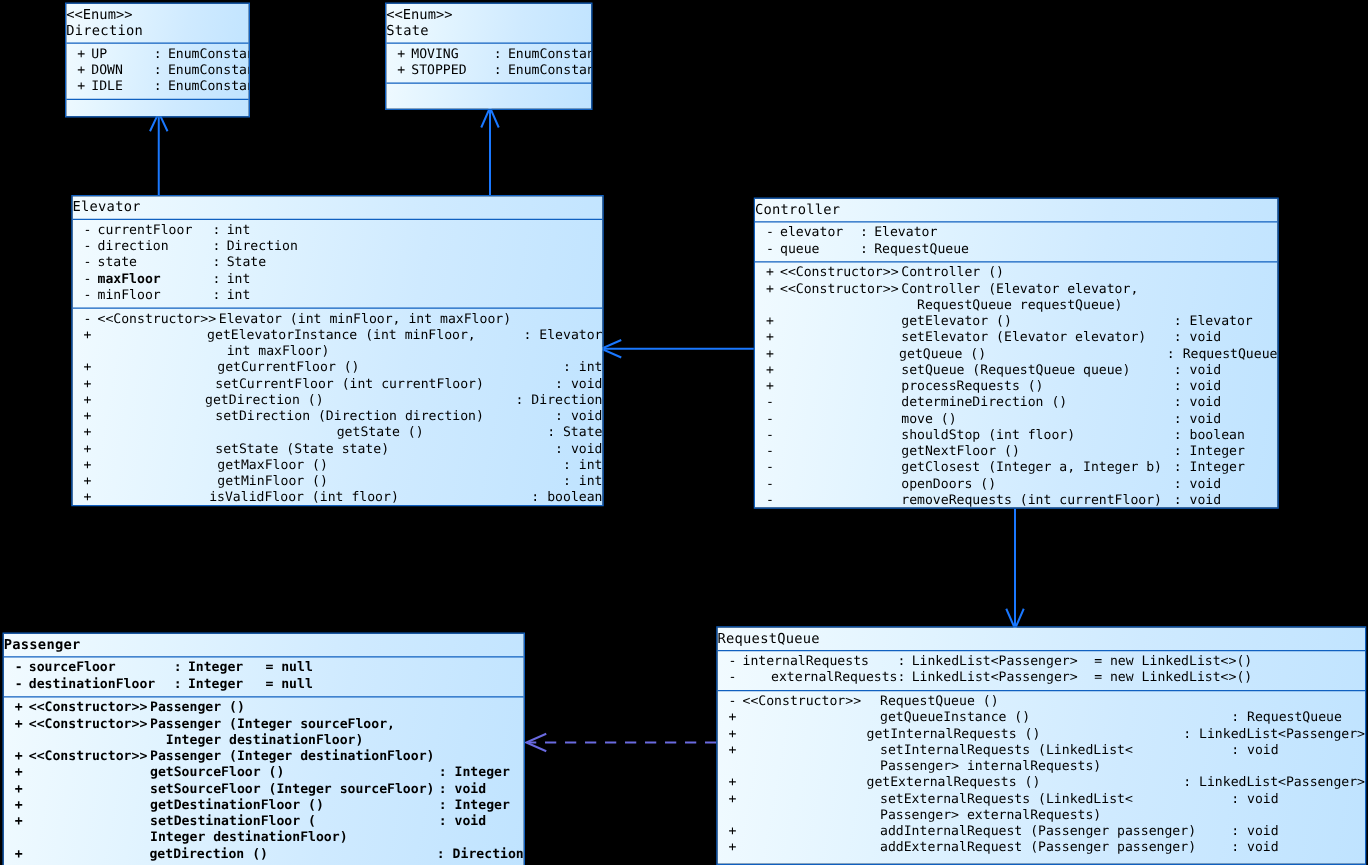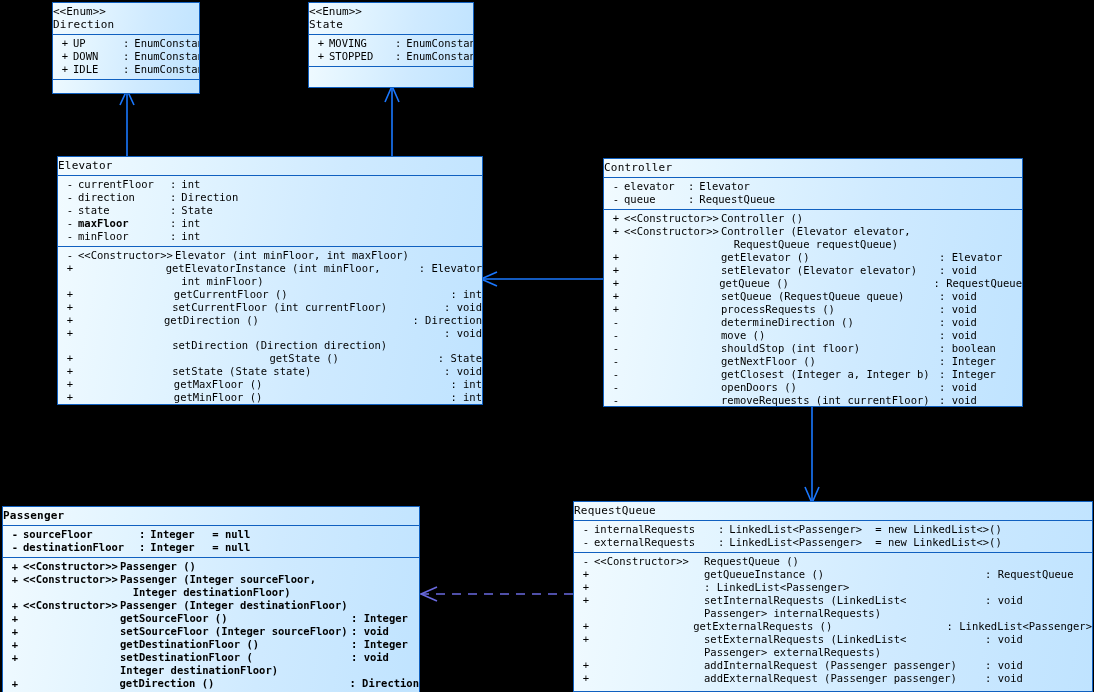--- a/index.html
+++ b/index.html
@@ -106,25 +106,25 @@
     <div class="cmp" style="padding-left:4px;" id="elev-attrs">
         <div class="row"><span class="vis">-</span><span style="display:inline-block;width:92px;">currentFloor</span><span>:</span><span style="display:inline-block;padding-left:5px;width:0px;">int</span></div>
         <div class="row"><span class="vis">-</span><span style="display:inline-block;width:92px;">direction</span><span>:</span><span style="display:inline-block;padding-left:5px;width:0px;">Direction</span></div>
         <div class="row"><span class="vis">-</span><span style="display:inline-block;width:92px;">state</span><span>:</span><span style="display:inline-block;padding-left:5px;width:0px;">State</span></div>
         <div class="row"><span class="vis">-</span><span style="display:inline-block;width:92px;font-weight:bold;">maxFloor</span><span>:</span><span style="display:inline-block;padding-left:5px;width:0px;">int</span></div>
         <div class="row"><span class="vis">-</span><span style="display:inline-block;width:92px;">minFloor</span><span>:</span><span style="display:inline-block;padding-left:5px;width:0px;">int</span></div>
       </div>
     <div class="cmp nb" style="padding-left:4px;" id="elev-ops">
         <div class="row"><span class="vis">-</span><span style="display:inline-block;width:97px;">&lt;&lt;Constructor&gt;&gt;</span><span style="display:inline-block;width:280px;">Elevator (int minFloor, int maxFloor)</span><span></span></div>
         <div class="row"><span class="vis">+</span><span style="display:inline-block;width:97px;"></span><span style="display:inline-block;width:280px;">getElevatorInstance (int minFloor,</span><span>: Elevator</span></div>
-        <div class="row"><span class="vis"></span><span style="display:inline-block;width:97px;"></span><span style="display:inline-block;width:280px;"> int minFloor)</span><span></span></div>
+        <div class="row"><span class="vis"></span><span style="display:inline-block;width:97px;"></span><span style="display:inline-block;width:280px;"> int maxFloor)</span><span></span></div>
         <div class="row"><span class="vis">+</span><span style="display:inline-block;width:97px;"></span><span style="display:inline-block;width:280px;">getCurrentFloor ()</span><span>: int</span></div>
         <div class="row"><span class="vis">+</span><span style="display:inline-block;width:97px;"></span><span style="display:inline-block;width:280px;">setCurrentFloor (int currentFloor)</span><span>: void</span></div>
         <div class="row"><span class="vis">+</span><span style="display:inline-block;width:97px;"></span><span style="display:inline-block;width:280px;">getDirection ()</span><span>: Direction</span></div>
-        <div class="row"><span class="vis">+</span><span style="display:inline-block;width:97px;"></span><span style="display:inline-block;width:280px;margin-top:12px;">setDirection (Direction direction)</span><span>: void</span></div>
+        <div class="row"><span class="vis">+</span><span style="display:inline-block;width:97px;"></span><span style="display:inline-block;width:280px;">setDirection (Direction direction)</span><span>: void</span></div>
         <div class="row"><span class="vis">+</span><span style="display:inline-block;width:97px;"></span><span style="display:inline-block;width:280px;text-align:center;">getState ()</span><span>: State</span></div>
         <div class="row"><span class="vis">+</span><span style="display:inline-block;width:97px;"></span><span style="display:inline-block;width:280px;">setState (State state)</span><span>: void</span></div>
         <div class="row"><span class="vis">+</span><span style="display:inline-block;width:97px;"></span><span style="display:inline-block;width:280px;">getMaxFloor ()</span><span>: int</span></div>
         <div class="row"><span class="vis">+</span><span style="display:inline-block;width:97px;"></span><span style="display:inline-block;width:280px;">getMinFloor ()</span><span>: int</span></div>
         <div class="row"><span class="vis">+</span><span style="display:inline-block;width:97px;"></span><span style="display:inline-block;width:280px;">isValidFloor (int floor)</span><span>: boolean</span></div>
       </div>
   </div>
 
   <div class="uml" style="left:603px;top:158px;width:420px;height:249px;">
     <div class="hdr">
@@ -174,26 +174,26 @@
         <div class="row"><span class="vis">+</span><span style="display:inline-block;width:97px;"></span><span style="display:inline-block;width:231px;">getDirection ()</span><span>: Direction</span></div>
       </div>
   </div>
 
   <div class="uml" style="left:573px;top:501px;width:520px;height:191px;">
     <div class="hdr">
       <div class="name">RequestQueue</div>
     </div>
     <div class="cmp" style="padding-left:4px;" id="rq-attrs">
         <div class="row"><span class="vis">-</span><span style="display:inline-block;width:124px;">internalRequests</span><span>:</span><span style="display:inline-block;padding-left:5px;width:146px;">LinkedList&lt;Passenger&gt;</span><span>= new LinkedList&lt;&gt;()</span></div>
-        <div class="row"><span class="vis">-</span><span style="display:inline-block;width:124px;">externalRequests</span><span>:</span><span style="display:inline-block;padding-left:5px;width:146px;">LinkedList&lt;Passenger&gt;</span><span>= new LinkedList&lt;&gt;()</span></div>
+        <div class="row"><span class="vis">-</span><span style="display:inline-block;width:124px;text-align:right;">externalRequests</span><span>:</span><span style="display:inline-block;padding-left:5px;width:146px;">LinkedList&lt;Passenger&gt;</span><span>= new LinkedList&lt;&gt;()</span></div>
       </div>
     <div class="cmp nb" style="padding-left:4px;" id="rq-ops">
         <div class="row"><span class="vis">-</span><span style="display:inline-block;width:110px;">&lt;&lt;Constructor&gt;&gt;</span><span style="display:inline-block;width:281px;">RequestQueue ()</span><span></span></div>
         <div class="row"><span class="vis">+</span><span style="display:inline-block;width:110px;"></span><span style="display:inline-block;width:281px;">getQueueInstance ()</span><span>: RequestQueue</span></div>
-        <div class="row"><span class="vis">+</span><span style="display:inline-block;width:110px;"></span><span>: LinkedList&lt;Passenger&gt;</span></div>
+        <div class="row"><span class="vis">+</span><span style="display:inline-block;width:110px;"></span><span style="display:inline-block;width:281px;">getInternalRequests ()</span><span>: LinkedList&lt;Passenger&gt;</span></div>
         <div class="row"><span class="vis">+</span><span style="display:inline-block;width:110px;"></span><span style="display:inline-block;width:281px;">setInternalRequests (LinkedList&lt;</span><span>: void</span></div>
         <div class="row"><span class="vis"></span><span style="display:inline-block;width:110px;"></span><span style="display:inline-block;width:281px;">Passenger&gt; internalRequests)</span><span></span></div>
         <div class="row"><span class="vis">+</span><span style="display:inline-block;width:110px;"></span><span style="display:inline-block;width:281px;">getExternalRequests ()</span><span>: LinkedList&lt;Passenger&gt;</span></div>
         <div class="row"><span class="vis">+</span><span style="display:inline-block;width:110px;"></span><span style="display:inline-block;width:281px;">setExternalRequests (LinkedList&lt;</span><span>: void</span></div>
         <div class="row"><span class="vis"></span><span style="display:inline-block;width:110px;"></span><span style="display:inline-block;width:281px;">Passenger&gt; externalRequests)</span><span></span></div>
         <div class="row"><span class="vis">+</span><span style="display:inline-block;width:110px;"></span><span style="display:inline-block;width:281px;">addInternalRequest (Passenger passenger)</span><span>: void</span></div>
         <div class="row"><span class="vis">+</span><span style="display:inline-block;width:110px;"></span><span style="display:inline-block;width:281px;">addExternalRequest (Passenger passenger)</span><span>: void</span></div>
       </div>
   </div>
 

